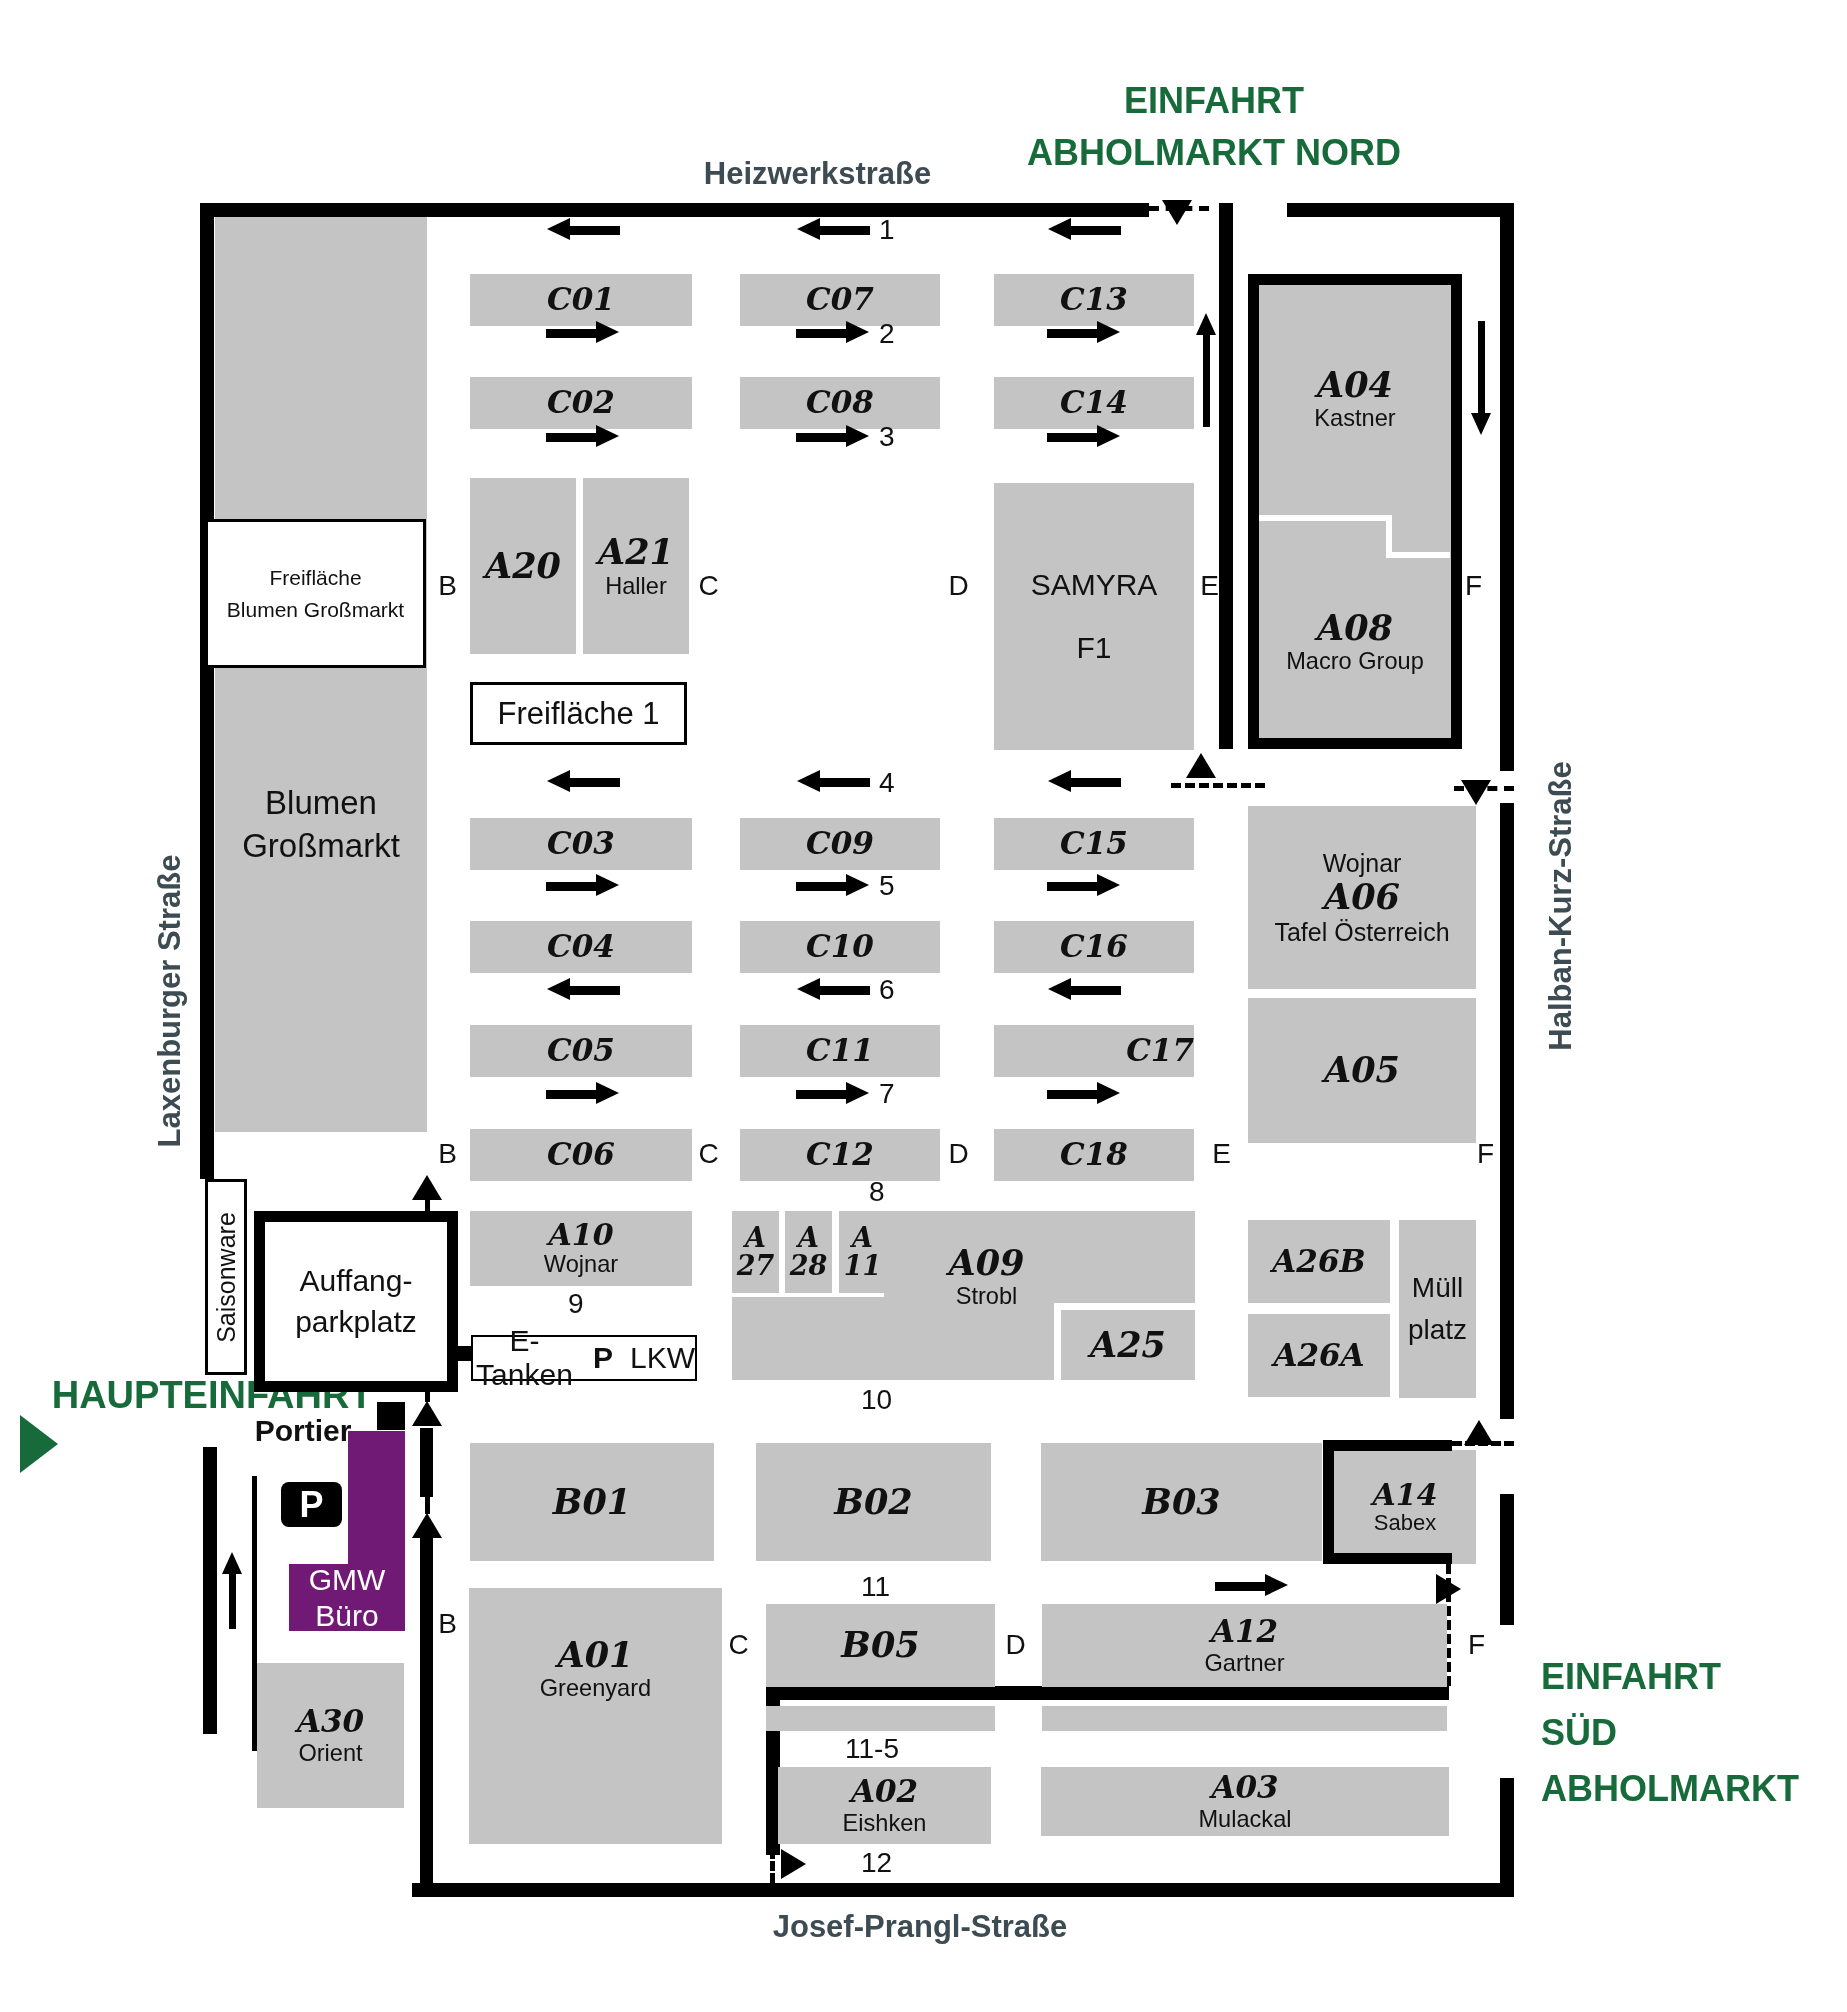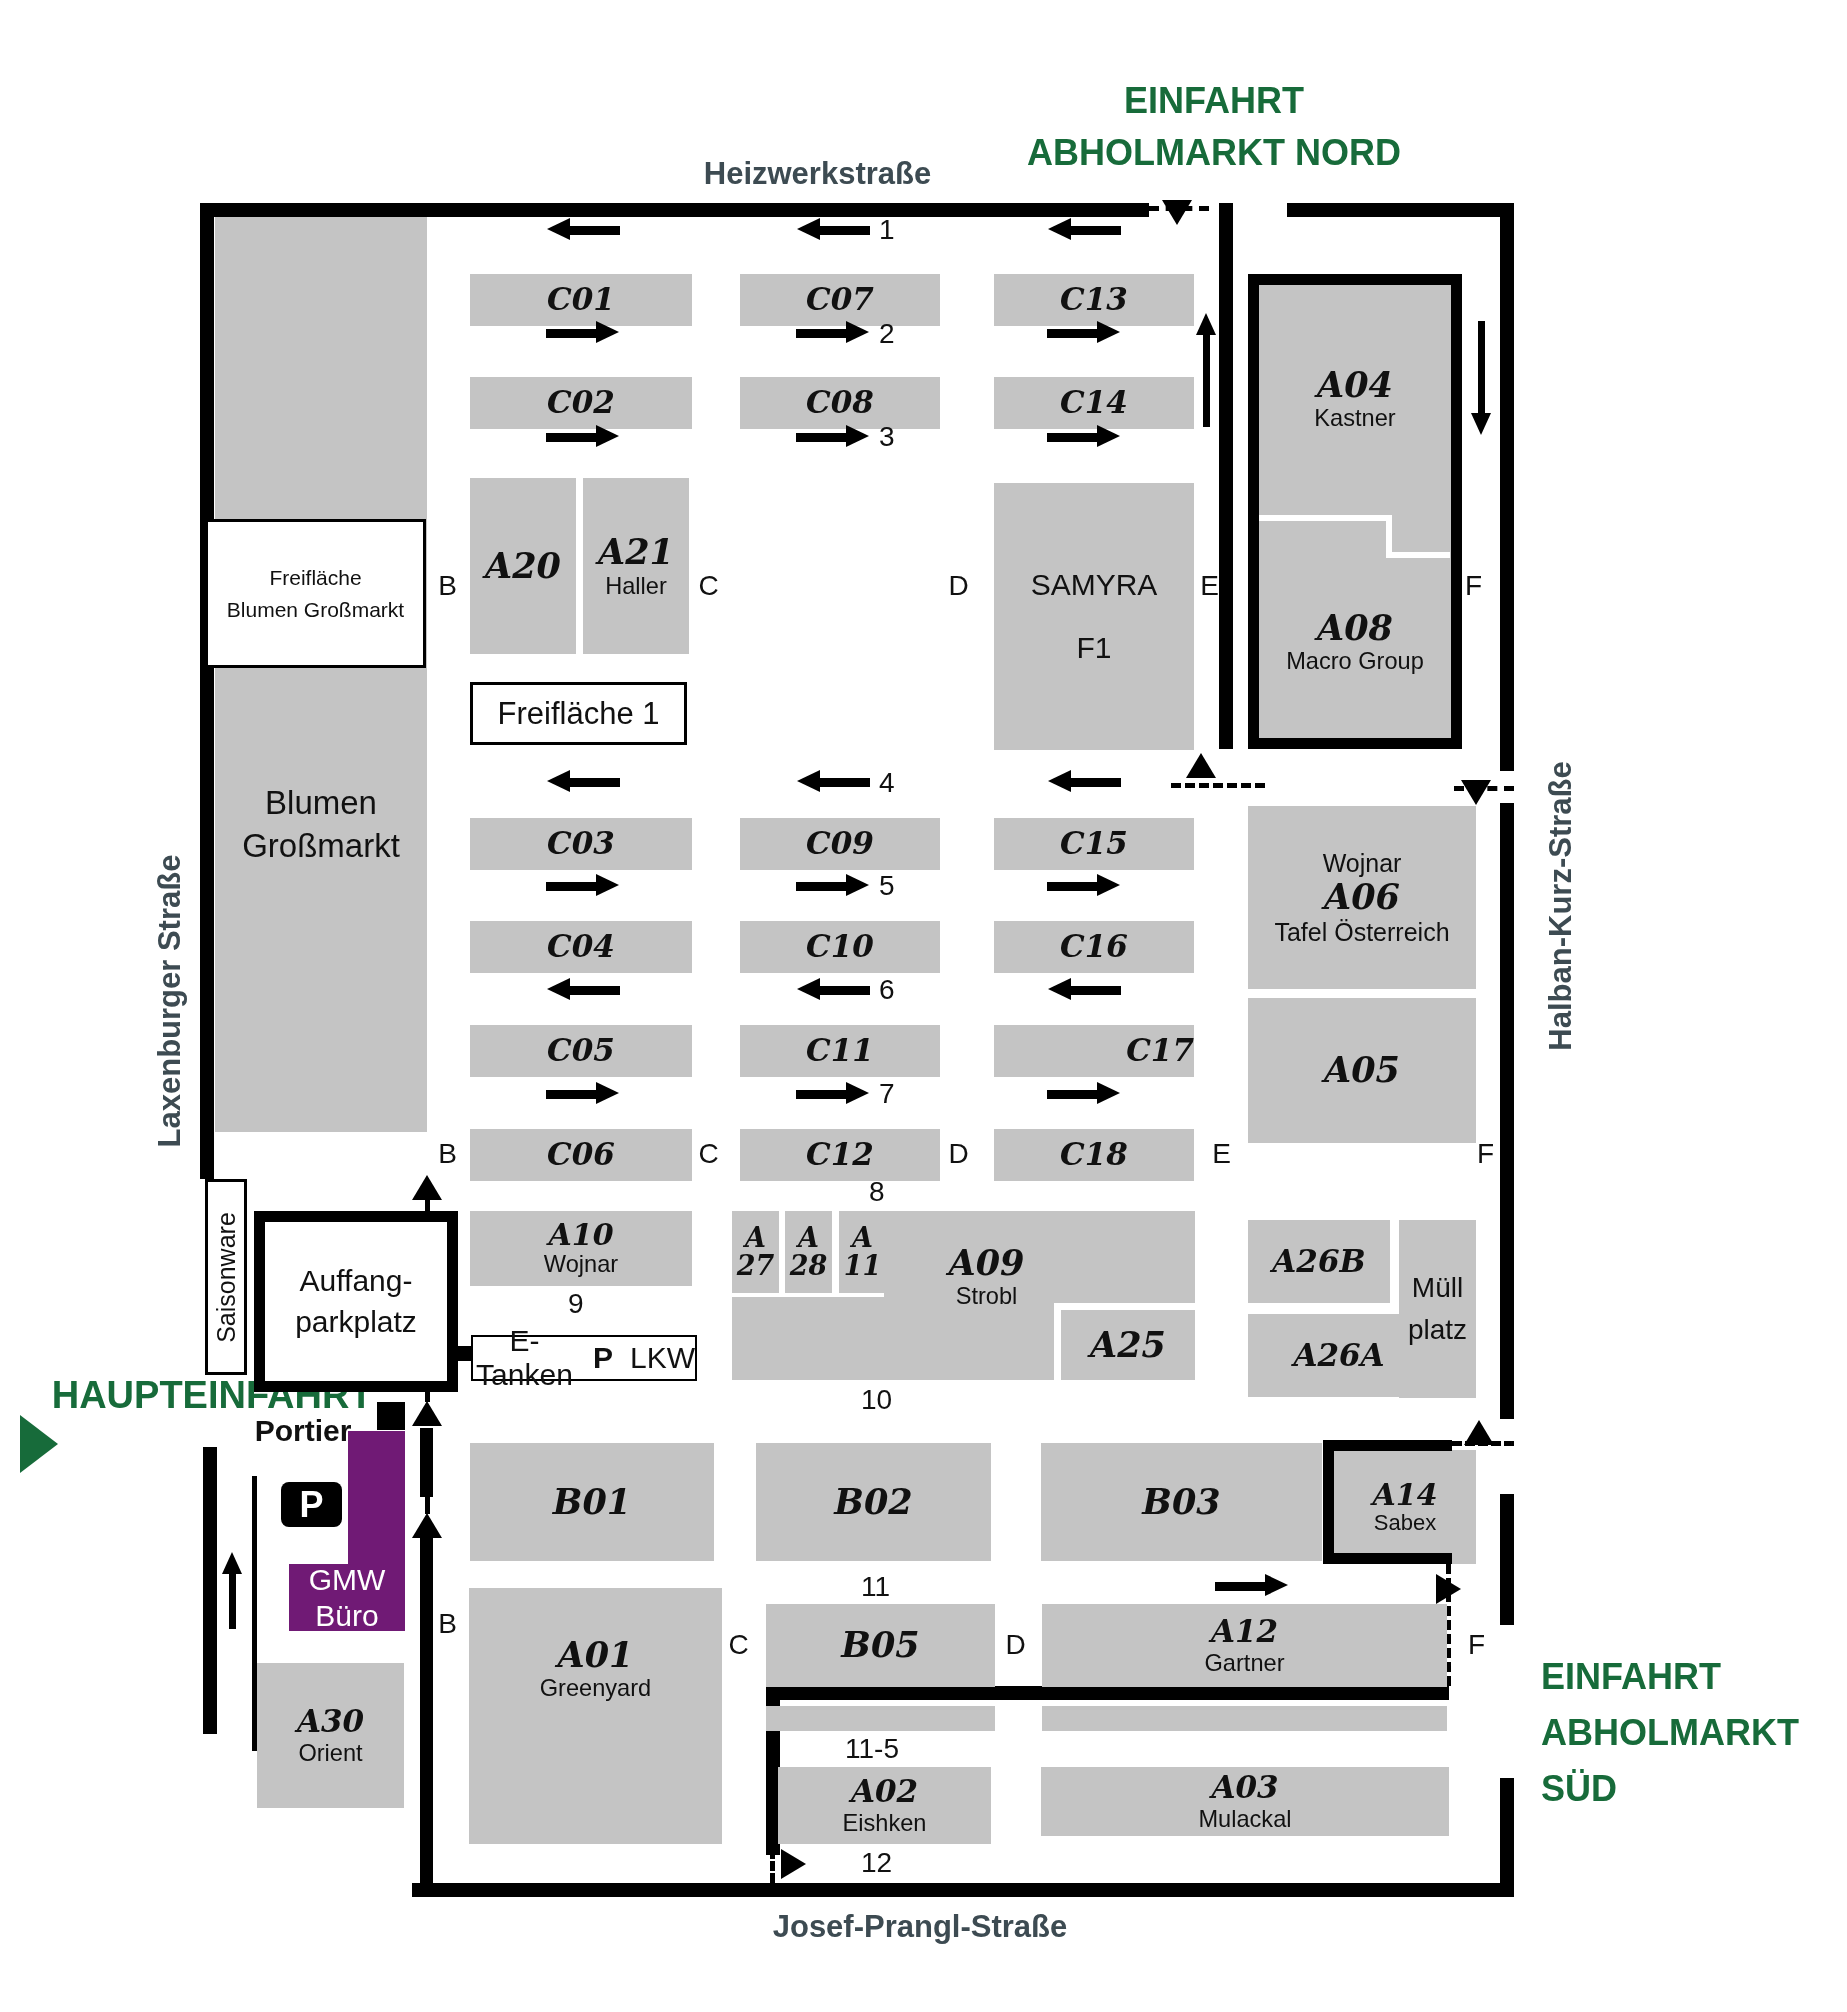--- a/index.html
+++ b/index.html
@@ -48,22 +48,22 @@
     <div>ABHOLMARKT NORD</div>
   </div>
   <div class="street rot" style="left:-184px;top:983px;width:708px;">Laxenburger Straße</div>
   <div class="street rot" style="left:1207px;top:888px;width:708px;">Halban-Kurz-Straße</div>
   <div class="street" style="left:684px;top:1909px;width:472px;">Josef-Prangl-Straße</div>
   <div class="green" style="left:15.7px;top:1374px;width:393px;font-size:38px;">HAUPTEINFAHRT</div>
   <div class="tri gtri" style="left:20.4px;top:1415px;"></div>
   <div class="lbl" style="left:236px;top:1414px;width:134px;font-weight:bold;font-size:30px;">Portier</div>
   <div class="green" style="left:1541px;top:1649px;width:299px;font-size:36px;line-height:1.55;text-align:left;">
     <div>EINFAHRT</div>
+    <div>SÜD</div>
     <div>ABHOLMARKT</div>
-    <div>SÜD</div>
   </div>
 
   <div class="road" style="left:200px;top:203px;width:949px;height:14px;"></div>
   <div class="road" style="left:1287px;top:203px;width:227px;height:14px;"></div>
   <div class="road" style="left:200px;top:203px;width:14px;height:976px;"></div>
   <div class="road" style="left:1219px;top:203px;width:14px;height:546px;"></div>
   <div class="road" style="left:1500px;top:203px;width:14px;height:568px;"></div>
   <div class="road" style="left:1500px;top:803px;width:14px;height:616px;"></div>
   <div class="road" style="left:1500px;top:1494px;width:14px;height:131px;"></div>
   <div class="road" style="left:1500px;top:1778px;width:14px;height:119px;"></div>
@@ -257,21 +257,21 @@
     <span class="sub" style="font-size:25px;">Wojnar</span>
     <span class="bid">A06</span>
     <span class="sub" style="font-size:25px;">Tafel Österreich</span>
   </div>
   <div class="blk" style="left:1248px;top:998px;width:228px;height:145px;">
       <span class="bid">A05</span>
     </div>
   <div class="blk" style="left:1248px;top:1220px;width:142px;height:83px;">
       <span class="bid m">A26B</span>
     </div>
-  <div class="blk" style="left:1248px;top:1314px;width:142px;height:83px;padding-left:20px;">
+  <div class="blk" style="left:1248px;top:1314px;width:142px;height:83px;">
       <span class="bid m">A26A</span>
     </div>
   <div class="blk" style="left:1399px;top:1220px;width:77px;height:178px;">
     <div class="sub" style="font-size:28px;line-height:1.5;">Müll</div>
     <div class="sub" style="font-size:28px;line-height:1.5;">platz</div>
   </div>
 
   <div class="num" style="left:869px;top:1176px;">8</div>
   <div class="blk" style="left:470px;top:1211px;width:222px;height:75px;">
     <span class="bid s" style="font-size:30px;">A10</span>

